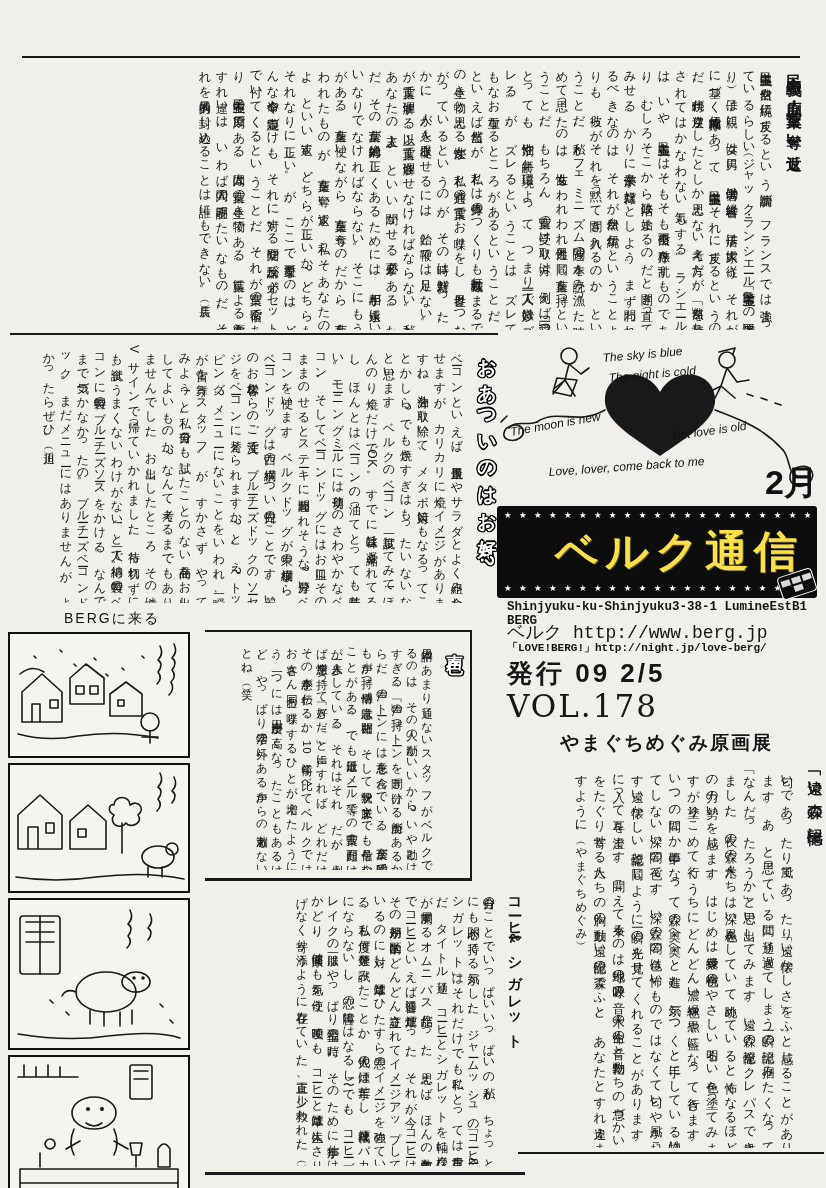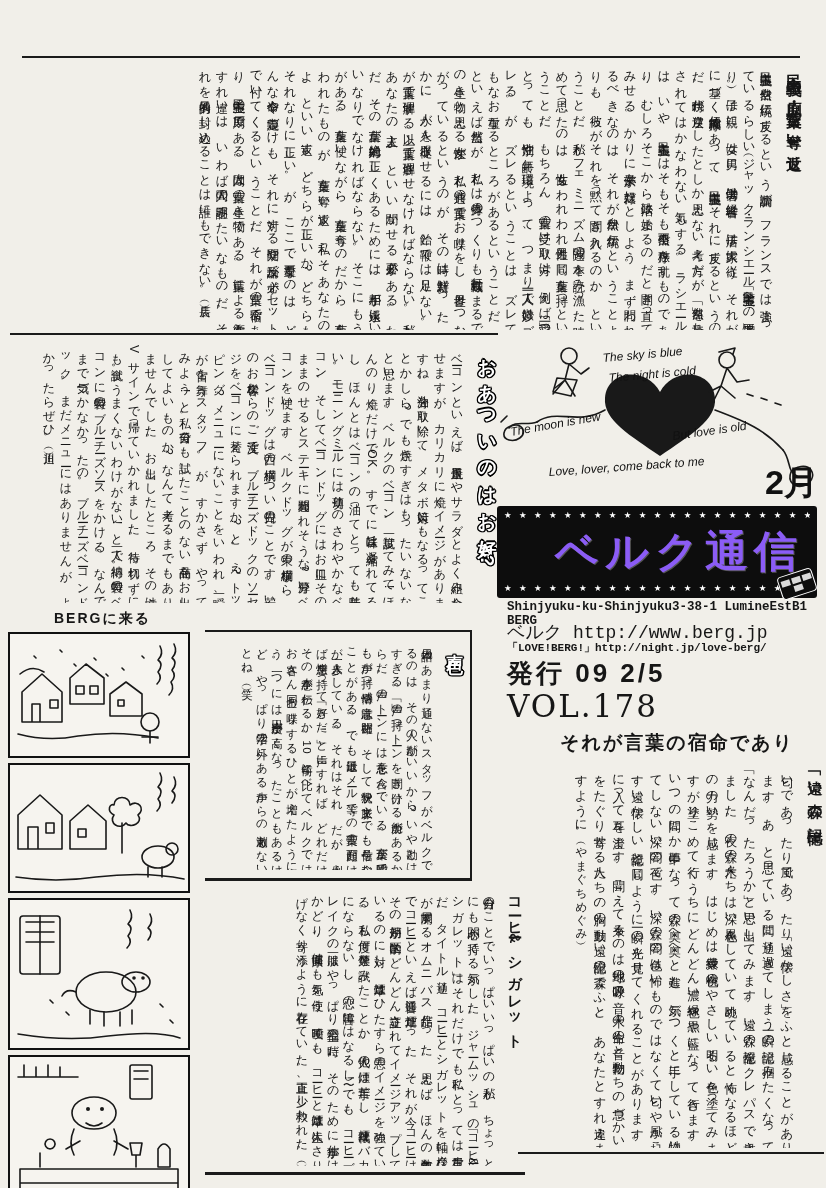--- a/index.html
+++ b/index.html
@@ -70,42 +70,42 @@
     position:absolute;left:497px;top:506px;width:320px;height:92px;
     background:#0d0d0d;border-radius:3px;
     display:flex;flex-direction:column;justify-content:space-between;
     align-items:center;padding:4px 0 5px 0;box-sizing:border-box;
   }
   .stars{
     color:#fff;font-size:8.5px;letter-spacing:2.5px;white-space:nowrap;
     overflow:hidden;width:306px;text-align:center;
   }
   #logo-text{
-    color:#8b5cf6;font-size:43px;font-weight:bold;letter-spacing:6px;
+    color:#fde047;font-size:43px;font-weight:bold;letter-spacing:6px;
     line-height:1;white-space:nowrap;
     text-shadow:1px 1px 0 #555;
     margin-left:44px;
   }
   #banner-stamp{
     position:absolute;right:2px;bottom:2px;width:34px;height:22px;
     background:#0d0d0d;border:1.5px solid #fff;border-radius:4px;
     transform:rotate(-18deg);
     display:flex;flex-wrap:wrap;gap:2px;justify-content:center;align-content:center;
   }
   #banner-stamp i{display:block;width:9px;height:6px;background:#fff;opacity:.85;}
   .mast-line{position:absolute;left:507px;width:326px;text-align:left;}
   #address-line{top:600px;font-family:"Liberation Mono",monospace;font-size:12.5px;font-weight:bold;}
   #site-line{top:620px;font-family:"Liberation Mono",monospace;font-size:18px;font-weight:normal;}
   #blog-line{top:640px;font-family:"Liberation Mono",monospace;font-size:11px;font-weight:bold;}
   #issue-line{top:656px;font-size:26px;font-weight:bold;letter-spacing:3px;}
   #volume-line{top:688px;font-size:31px;font-weight:normal;font-family:"DejaVu Serif",serif;letter-spacing:2px;}
   
   #comic{position:absolute;left:8px;top:608px;width:184px;height:576px;}
   #comic-title1{font-size:17px;letter-spacing:1px;}
-  #comic-title2{font-size:14px;font-weight:bold;margin:2px 0 4px 34px;letter-spacing:2px;padding-left:12px;}
+  #comic-title2{font-size:14px;font-weight:normal;margin:2px 0 4px 44px;letter-spacing:2px;padding-left:12px;}
   .panel{
     border:2px solid #111;background:#f6f4ef;margin-bottom:5px;
     box-sizing:border-box;width:182px;overflow:hidden;
   }
   .panel svg{display:block;}
   .doodle{stroke:#191919;fill:none;stroke-width:1.6;stroke-linecap:round;stroke-linejoin:round;}
   .doodle-fill{fill:#191919;stroke:none;}
 </style>
 </head>
 <body>
@@ -167,21 +167,21 @@
       <i></i>
     </div>
 </div>
 
 <div class="mast-line" id="address-line">Shinjyuku-ku-Shinjyuku3-38-1 LumineEstB1 BERG</div>
 <div class="mast-line" id="site-line">ベルク http://www.berg.jp</div>
 <div class="mast-line" id="blog-line">「LOVE!BERG!」http://night.jp/love-berg/</div>
 <div class="mast-line" id="issue-line">発行 09 2/5</div>
 <div class="mast-line" id="volume-line">VOL.178</div>
 
-<div id="exhibition-heading">それが言葉の宿命であり</div>
+<div id="exhibition-heading">やまぐちめぐみ原画展</div>
 <section class="vart" id="art-forest">
   <h2 class="art-title">「遠い森の記憶」</h2>
   <p class="art-body"><span>匂いであったり風であったり「遠い懐かしさ」をふと感じることがあります。あ、と思っている間に通り過ぎてしまう一瞬の記憶。掴みたくなって「なんだったろうか」と思い出してみます。遠い森の記憶をクレパスで描きました。夜の森の木々たちは深い黒色をしていて眺めていると怖くなるほど生の力の勢いを感じます。はじめは黄緑や桃色のやさしい明るい色を塗ってみますが塗りこめて行くうちにどんどん濃い緑色や黒や藍になって行きます。いつの間にか夢中になって森の奥へ奥へと進む、気がつくと手にしている物は果てしない深い闇の色です。深い森の闇の色は怖いものではなくて匂いや風が起こす遠い懐かしい記憶と同じように一瞬の光を見せてくれることがあります。森に入って耳を澄ます。聞こえて来るのは地球の呼吸の音。木々の生命の音と動物たちの息づかい 記憶をたぐり寄せる人たちの胸の鼓動。遠い記憶の森でふと、あなたとすれ違えますように。</span><span class="sig">（やまぐちめぐみ）</span></p>
 </section>
 
 <section class="vart" id="art-voice">
   <h2 class="art-title outline">声色</h2>
   <p class="art-body"><span>日本語のあまり通じないスタッフがベルクで仕事出来るのは、その人の勘がいいから?いや勘とは大雑把すぎる。「声」の持つトーンを聞き分ける能力があるからだ。声のトーンには意志を含んでいる。言葉が曖昧でも声が持つ感情や意志は明確だ。そして状況や文脈までも信号を含むことがある。でも最近はメール等での言葉の顔面だけが一人歩きしている。それはそれ、だが、例えば憎悪を持って「好きだ!」と声にすれば、どれだけその本意が伝わるか。10年前に比べてベルクではお客さん同士お喋りするひとが増えたように思う。一つには人口密度が高くなったこともあるけど、やっぱり活字の外にある声からの刺激もないとね。</span><span class="sig">（笑）</span></p>
 </section>
 

